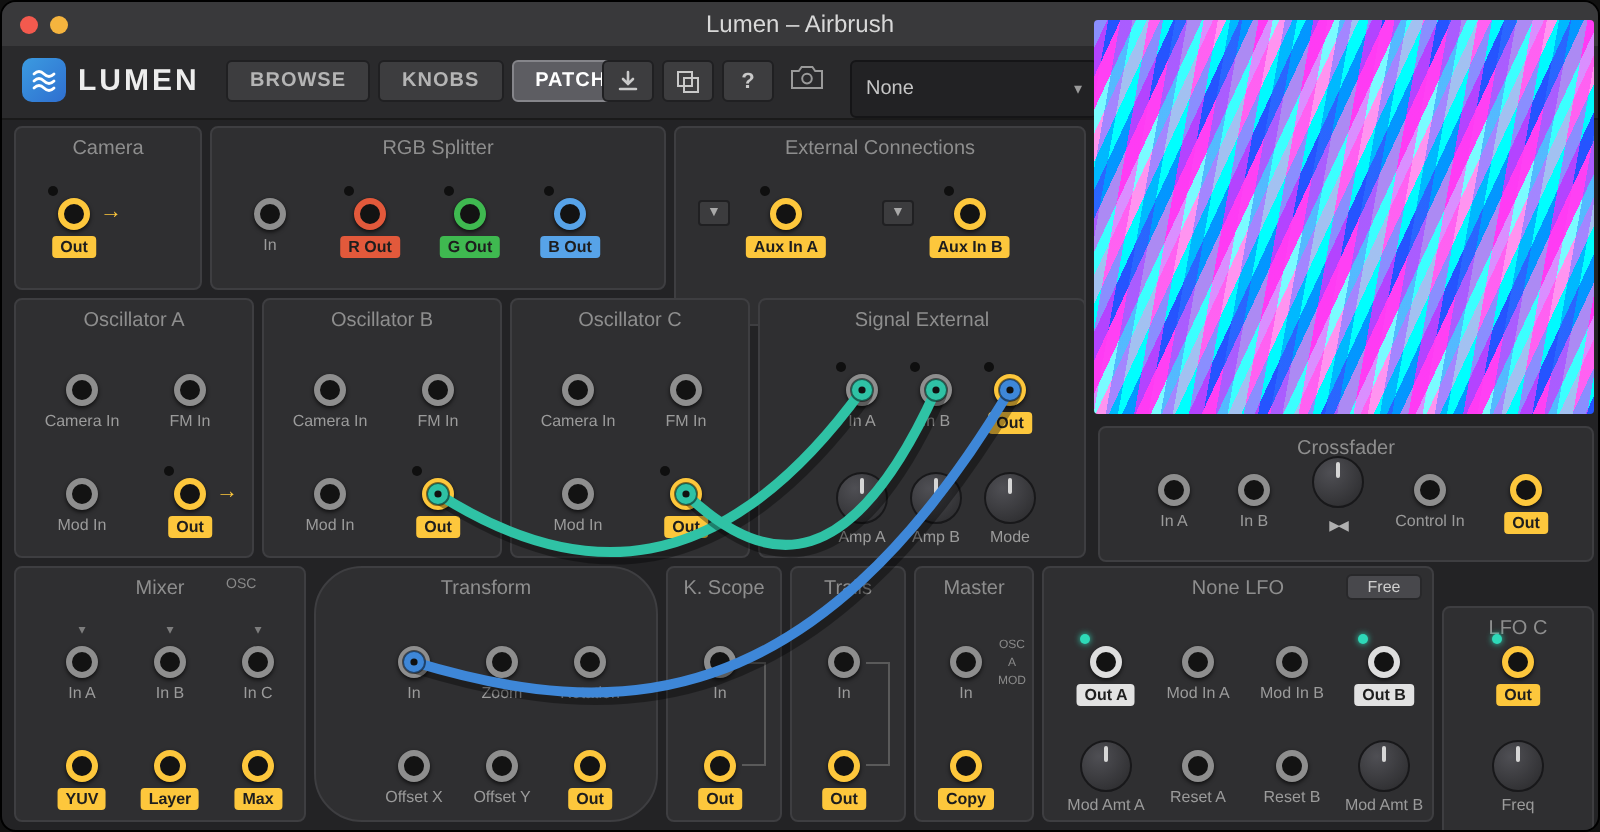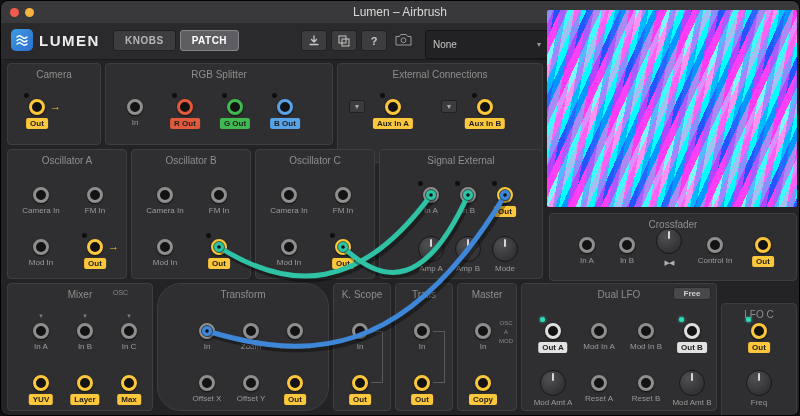--- a/index.html
+++ b/index.html
@@ -59,21 +59,21 @@
 
   .flow-arrow{position:absolute;color:#fdc73c;font-size:11px;font-weight:bold;z-index:6;line-height:1;}
   .knob{position:absolute;width:26px;height:26px;border-radius:50%;background:radial-gradient(circle at 35% 30%,#4f4f54,#28282a);border:1px solid #18181a;z-index:6;box-sizing:border-box;}
   .knob::after{content:"";position:absolute;left:50%;top:2px;width:2px;height:8px;background:#d6d6d6;transform:translateX(-50%);border-radius:1px;}
   .tri-btn{position:absolute;width:16px;height:13px;background:#3c3c3e;border:1px solid #202022;border-radius:2px;color:#a9a9a9;font-size:7px;display:flex;align-items:center;justify-content:center;z-index:6;box-sizing:border-box;}
   .bowtie{position:absolute;transform:translateX(-50%);color:#b0b0b0;font-size:7px;letter-spacing:-1px;z-index:6;}
   .vtext{position:absolute;transform:translateX(-50%);font-size:6px;color:#8a8a8a;text-align:center;line-height:9px;z-index:6;}
   .tag{position:absolute;font-size:7px;color:#8a8a8a;z-index:6;}
   .darrow{position:absolute;transform:translateX(-50%);color:#7d7d7d;font-size:7px;z-index:6;line-height:1;}
   .bracket{position:absolute;border-right:1px solid #5a5a5a;border-top:1px solid #5a5a5a;border-bottom:1px solid #5a5a5a;width:12px;z-index:6;box-sizing:border-box;}
-  .free-btn{position:absolute;background:#48484c;border:1px solid #28282a;border-radius:3px;color:#cfcfcf;font-size:8px;display:flex;align-items:center;justify-content:center;z-index:6;box-sizing:border-box;font-weight:bold;}
+  .free-btn{position:absolute;background:#48484c;border:1px solid #28282a;border-radius:3px;color:#cfcfcf;font-size:8px;display:flex;align-items:center;justify-content:center;z-index:6;box-sizing:border-box;}
 
   #cables{position:absolute;inset:0;z-index:20;pointer-events:none;}
 </style>
 </head>
 <body>
 
 <div class="window">
 
   <div class="titlebar">
     <div class="tl tl-red"></div>
@@ -84,20 +84,21 @@
   <div class="header">
     <div class="logo">
       <span class="logo-ic">
         <svg width="14" height="14" viewBox="0 0 14 14">
             <path d="M2 4q2.5-2.5 5 0t5 0M2 7.5q2.5-2.5 5 0t5 0M2 11q2.5-2.5 5 0t5 0" stroke="#fff" stroke-width="1.4" fill="none" stroke-linecap="round"></path>
           </svg>
       </span>
       <span class="logo-tx">LUMEN</span>
     </div>
     <div class="tabs">
+      <button class="tab">BROWSE</button>
       <button class="tab">KNOBS</button>
       <button class="tab active">PATCH</button>
     </div>
     <button class="iconbtn" style="left:300px">
       <svg width="12" height="12" viewBox="0 0 12 12">
           <path d="M6 1v6M3.5 4.5L6 7l2.5-2.5M2 9.5h8" stroke="#c9c9c9" stroke-width="1.3" fill="none" stroke-linecap="round"></path>
         </svg>
     </button>
     <button class="iconbtn" style="left:330px">
       <svg width="12" height="12" viewBox="0 0 12 12">
@@ -275,21 +276,21 @@
       <div class="jack ring-gray" style="left: 474px; top: 322px;"></div>
       <div class="jlabel" style="left: 482px; top: 341px;">In</div>
       <div class="jack ring-yellow" style="left: 474px; top: 374px;"></div>
       <div class="chip chip-yellow" style="left: 482px; top: 393px;">Copy</div>
       <div class="vtext" style="left: 505px; top: 318px;">
         <div>OSC</div>
         <div>A</div>
         <div>MOD</div>
       </div>
       <div class="module" style="left: 520px; top: 282px; width: 196px; height: 128px;">
-        <div class="mtitle">Dual LFO</div>
+        <div class="mtitle">None LFO</div>
       </div>
       <div class="jack ring-white" style="left: 544px; top: 322px;"></div>
       <div class="led led-teal" style="left: 539px; top: 316px;"></div>
       <div class="chip chip-white" style="left: 552px; top: 341px;">Out A</div>
       <div class="jack ring-gray" style="left: 590px; top: 322px;"></div>
       <div class="jlabel" style="left: 598px; top: 341px;">Mod In A</div>
       <div class="jack ring-gray" style="left: 637px; top: 322px;"></div>
       <div class="jlabel" style="left: 645px; top: 341px;">Mod In B</div>
       <div class="jack ring-white" style="left: 683px; top: 322px;"></div>
       <div class="led led-teal" style="left: 678px; top: 316px;"></div>

